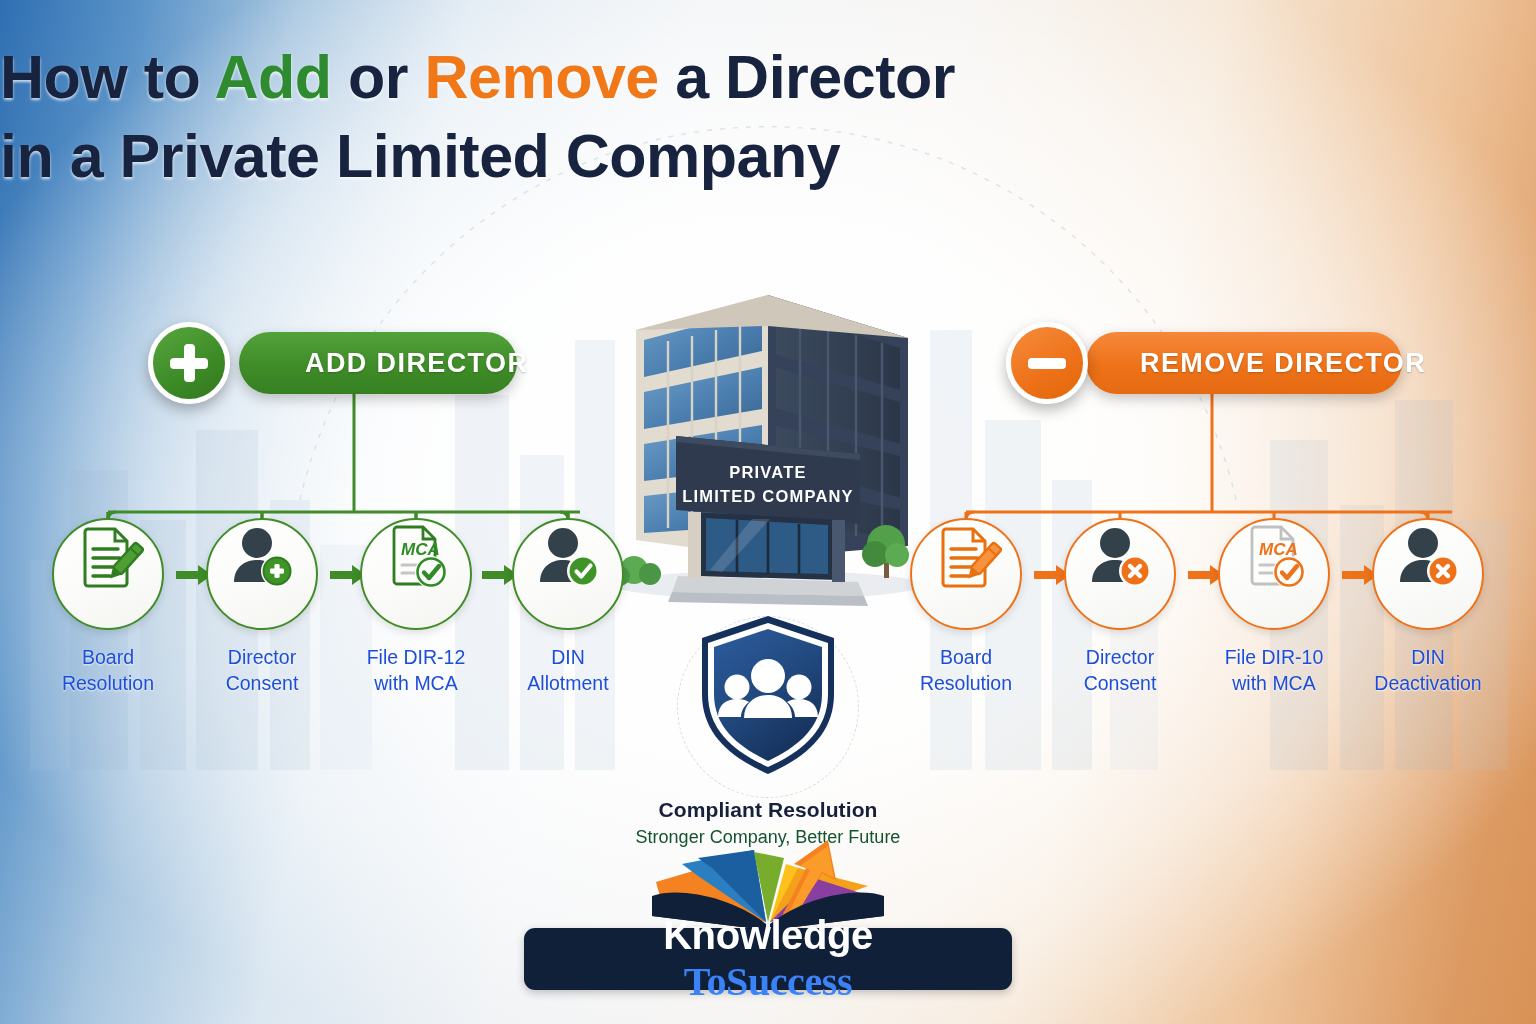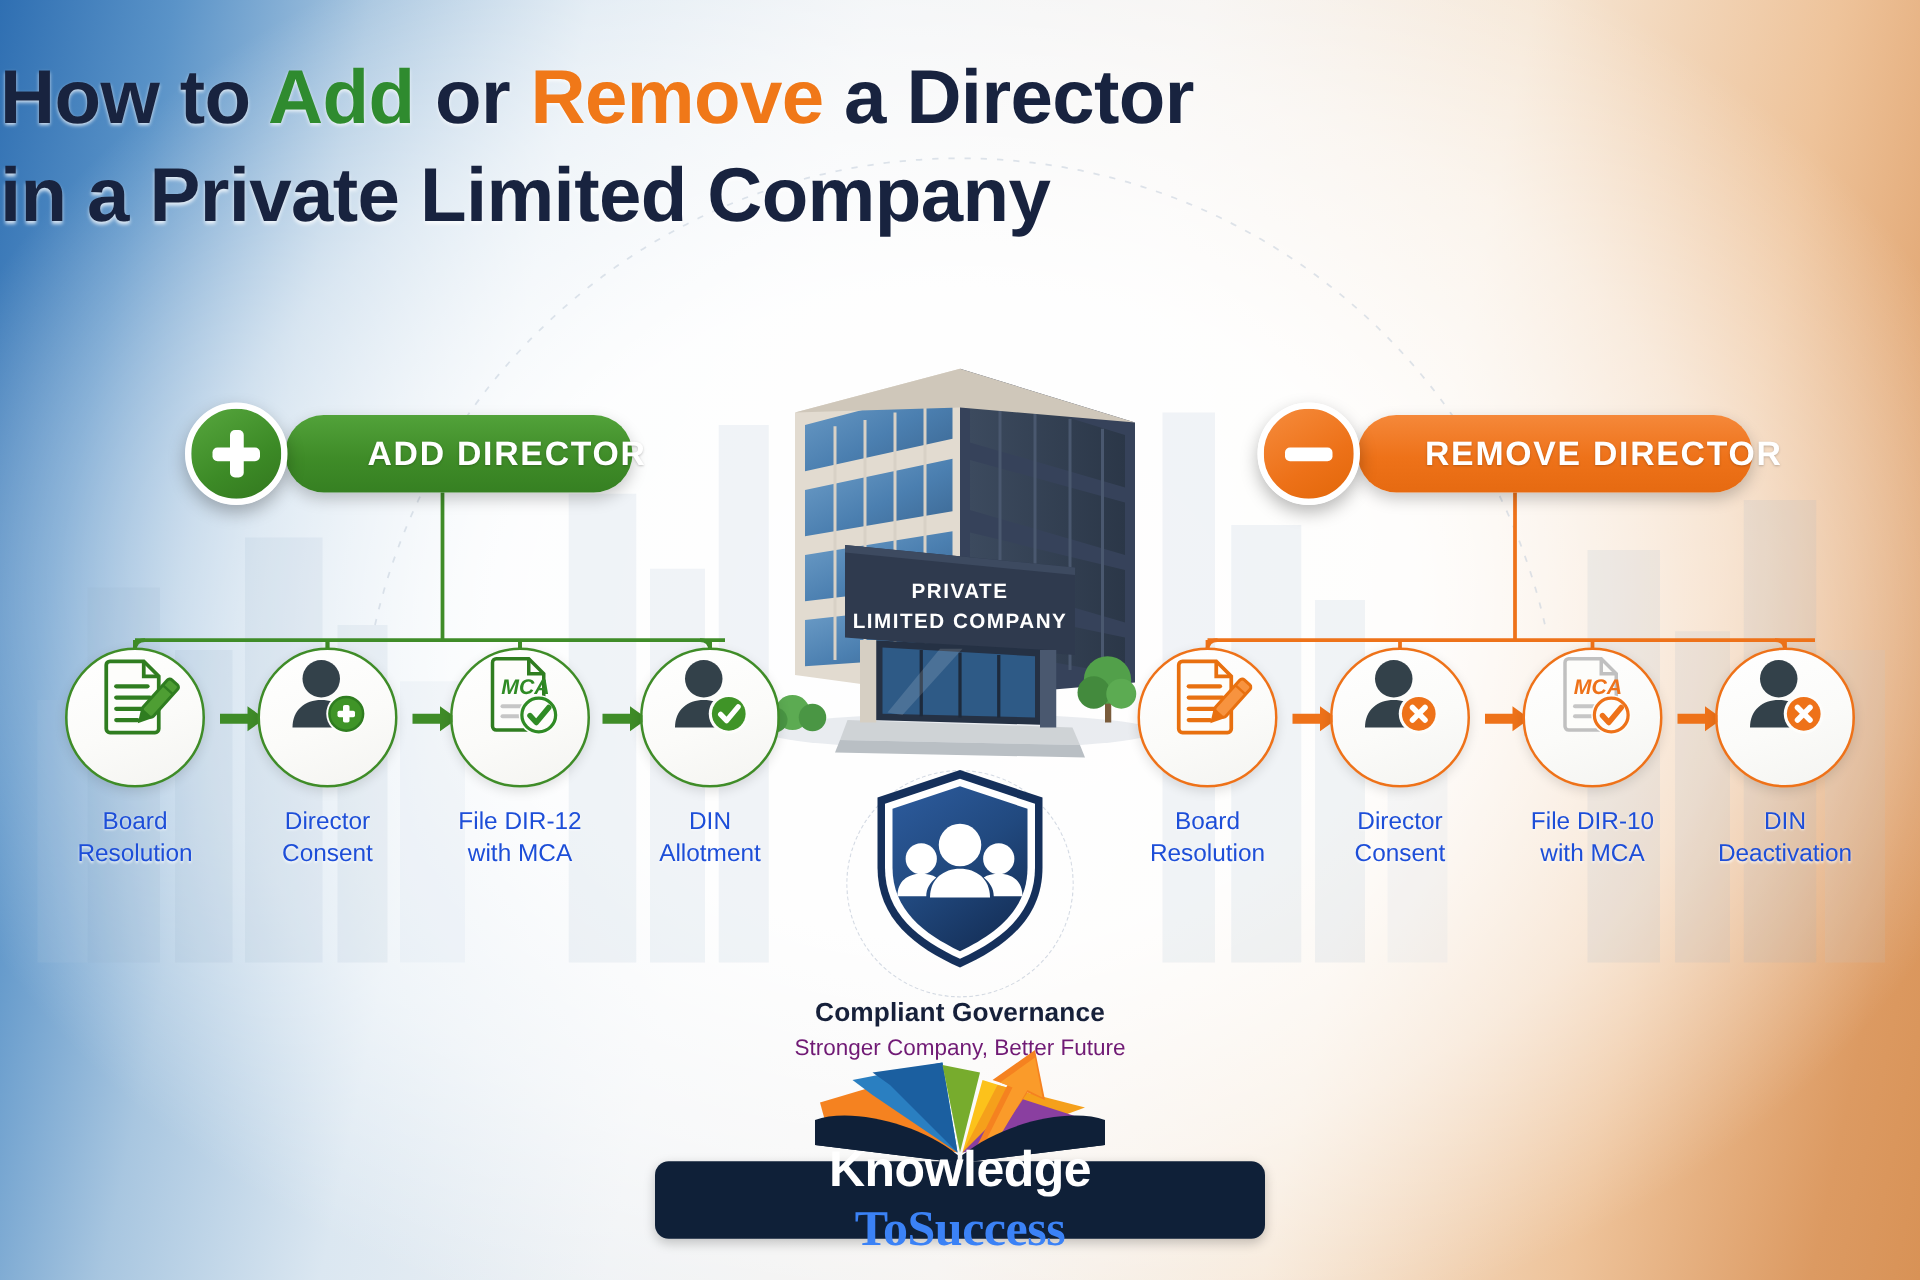--- a/index.html
+++ b/index.html
@@ -45,21 +45,21 @@
     display:flex; align-items:center;
     border-radius:31px;
     box-shadow:0 5px 13px rgba(0,0,0,0.22);
   }
   .badge-label {
     color:#ffffff; font-size:27px; font-weight:bold;
     letter-spacing:1.4px; white-space:nowrap;
     text-shadow:0 1px 2px rgba(0,0,0,0.22);
   }
   #badge-add {
-    left:228px; top:332px; width:278px;
+    left:239px; top:332px; width:278px;
     background:linear-gradient(180deg,#52a23a 0%,#3f8c28 55%,#368022 100%);
     padding-left:66px;
   }
   #badge-remove {
     left:1086px; top:332px; width:316px;
     background:linear-gradient(180deg,#f5883a 0%,#ee7219 55%,#e66a11 100%);
     padding-left:54px;
   }
   .badge-circle {
     position:absolute; z-index:9;
@@ -118,21 +118,21 @@
   }
   .shield-halo {
     position:absolute; left:50%; top:4px; transform:translateX(-50%);
     width:182px; height:182px; border-radius:50%;
     border:1.5px dashed rgba(120,140,170,0.30);
   }
   .gov-title {
     margin-top:14px; font-size:21px; font-weight:bold; color:#16203a;
     letter-spacing:0.1px;
   }
-  .gov-sub { margin-top:5px; font-size:18px; color:#701a75; }
+  .gov-sub { margin-top:5px; font-size:18px; color:#14532d; }
 
   
   .logo-block { position:absolute; left:518px; top:838px; width:500px; z-index:7; text-align:center; }
   .logo-bar {
     margin:-6px auto 0; width:488px; height:62px;
     background:#0f2038; border-radius:11px;
     display:flex; align-items:center; justify-content:center;
     box-shadow:0 3px 9px rgba(0,0,0,0.22);
     flex-direction:column;
   }
@@ -471,21 +471,21 @@
 
     <g fill="#ffffff">
       <circle cx="80" cy="64" r="17"></circle>
       <path d="M56 106 c0-15 11-23 24-23 c13 0 24 8 24 23 z"></path>
       <circle cx="49" cy="75" r="12.5"></circle>
       <path d="M30 105 c0-12 8-18 19-18 c5 0 9 1 12 3 c-5 4 -8 9 -8 15 z"></path>
       <circle cx="111" cy="75" r="12.5"></circle>
       <path d="M130 105 c0-12 -8-18 -19-18 c-5 0 -9 1 -12 3 c5 4 8 9 8 15 z"></path>
     </g>
   </svg>
-  <div class="gov-title">Compliant Governance</div>
+  <div class="gov-title">Compliant Resolution</div>
   <div class="gov-sub">Stronger Company, Better Future</div>
 </div>
 
 <div class="logo-block">
   <svg width="260" height="92" viewBox="0 0 260 92">
 
     <path d="M18 44 L92 22 L128 84 L24 66 Z" fill="#f58220"></path>
     <path d="M44 26 L116 12 L128 84 L60 38 Z" fill="#2a7fc1"></path>
     <path d="M60 20 L116 12 L128 84 L74 30 Z" fill="#1b5fa0"></path>
 

